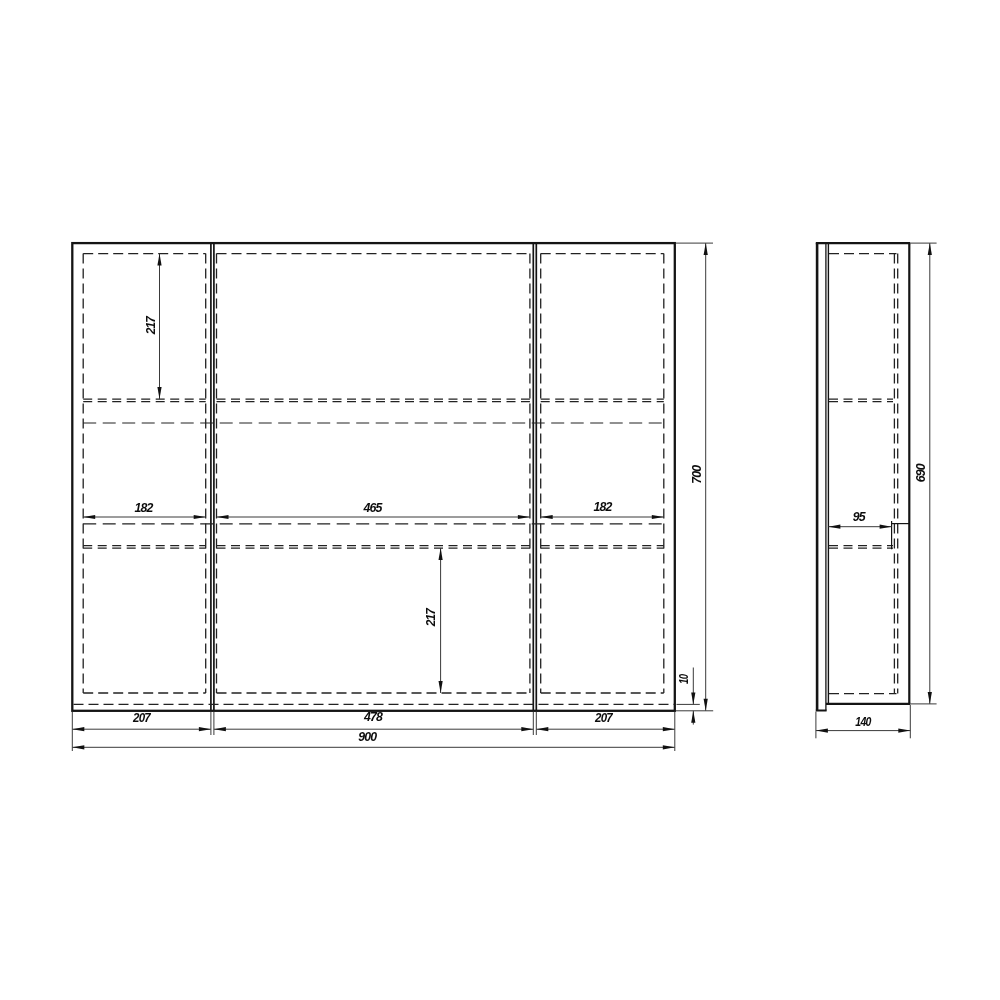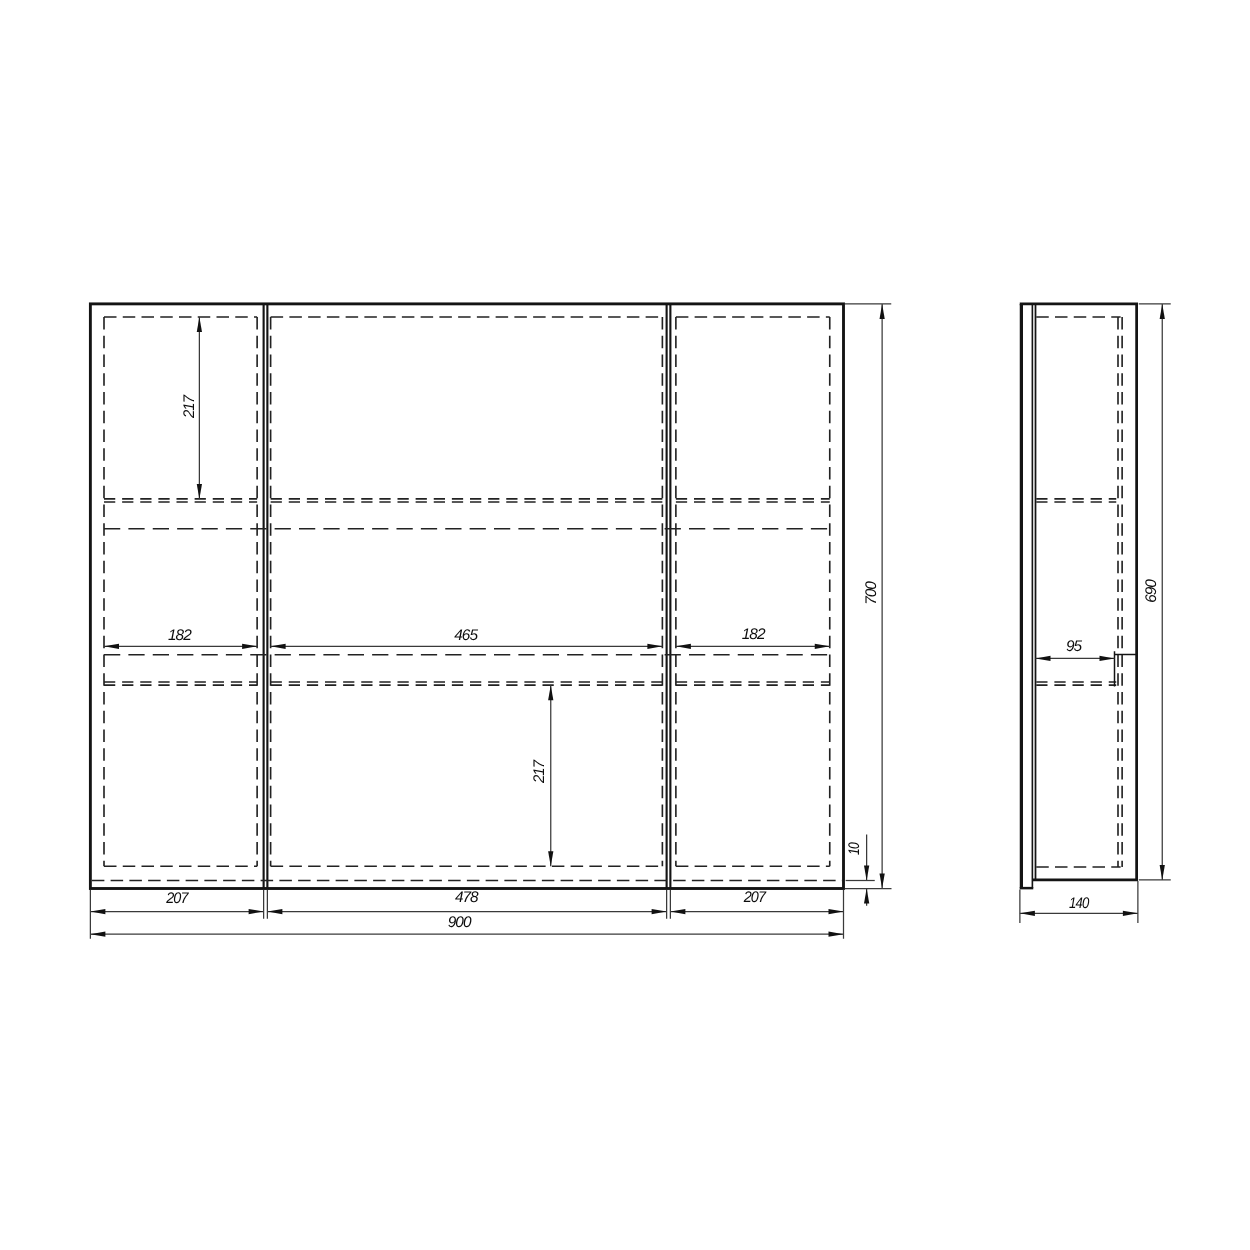--- a/index.html
+++ b/index.html
@@ -1,16 +1,16 @@
 <!DOCTYPE html>
 <html><head>
 <meta charset="utf-8">
 <style>
   html,body{margin:0;padding:0;background:#ffffff;}
-  .page{width:1000px;height:1000px;position:relative;background:#fff;overflow:hidden;}
+  .page{width:1000px;height:1000px;position:relative;background:#fff;overflow:hidden;font-weight:bold;}
   text{font-family:"Liberation Sans",sans-serif;font-style:italic;font-size:12.3px;fill:#0d0d0d;letter-spacing:-0.8px;}
 </style>
 </head>
 <body>
 <div class="page">
 <svg width="1000" height="1000" viewBox="0 0 1000 1000" style="filter:blur(0.4px)">
 <g fill="none" stroke-linecap="butt">
 
 <rect x="72.3" y="243.1" width="602.5" height="467.7" fill="none" stroke="#141414" stroke-width="2.3"></rect>
 

